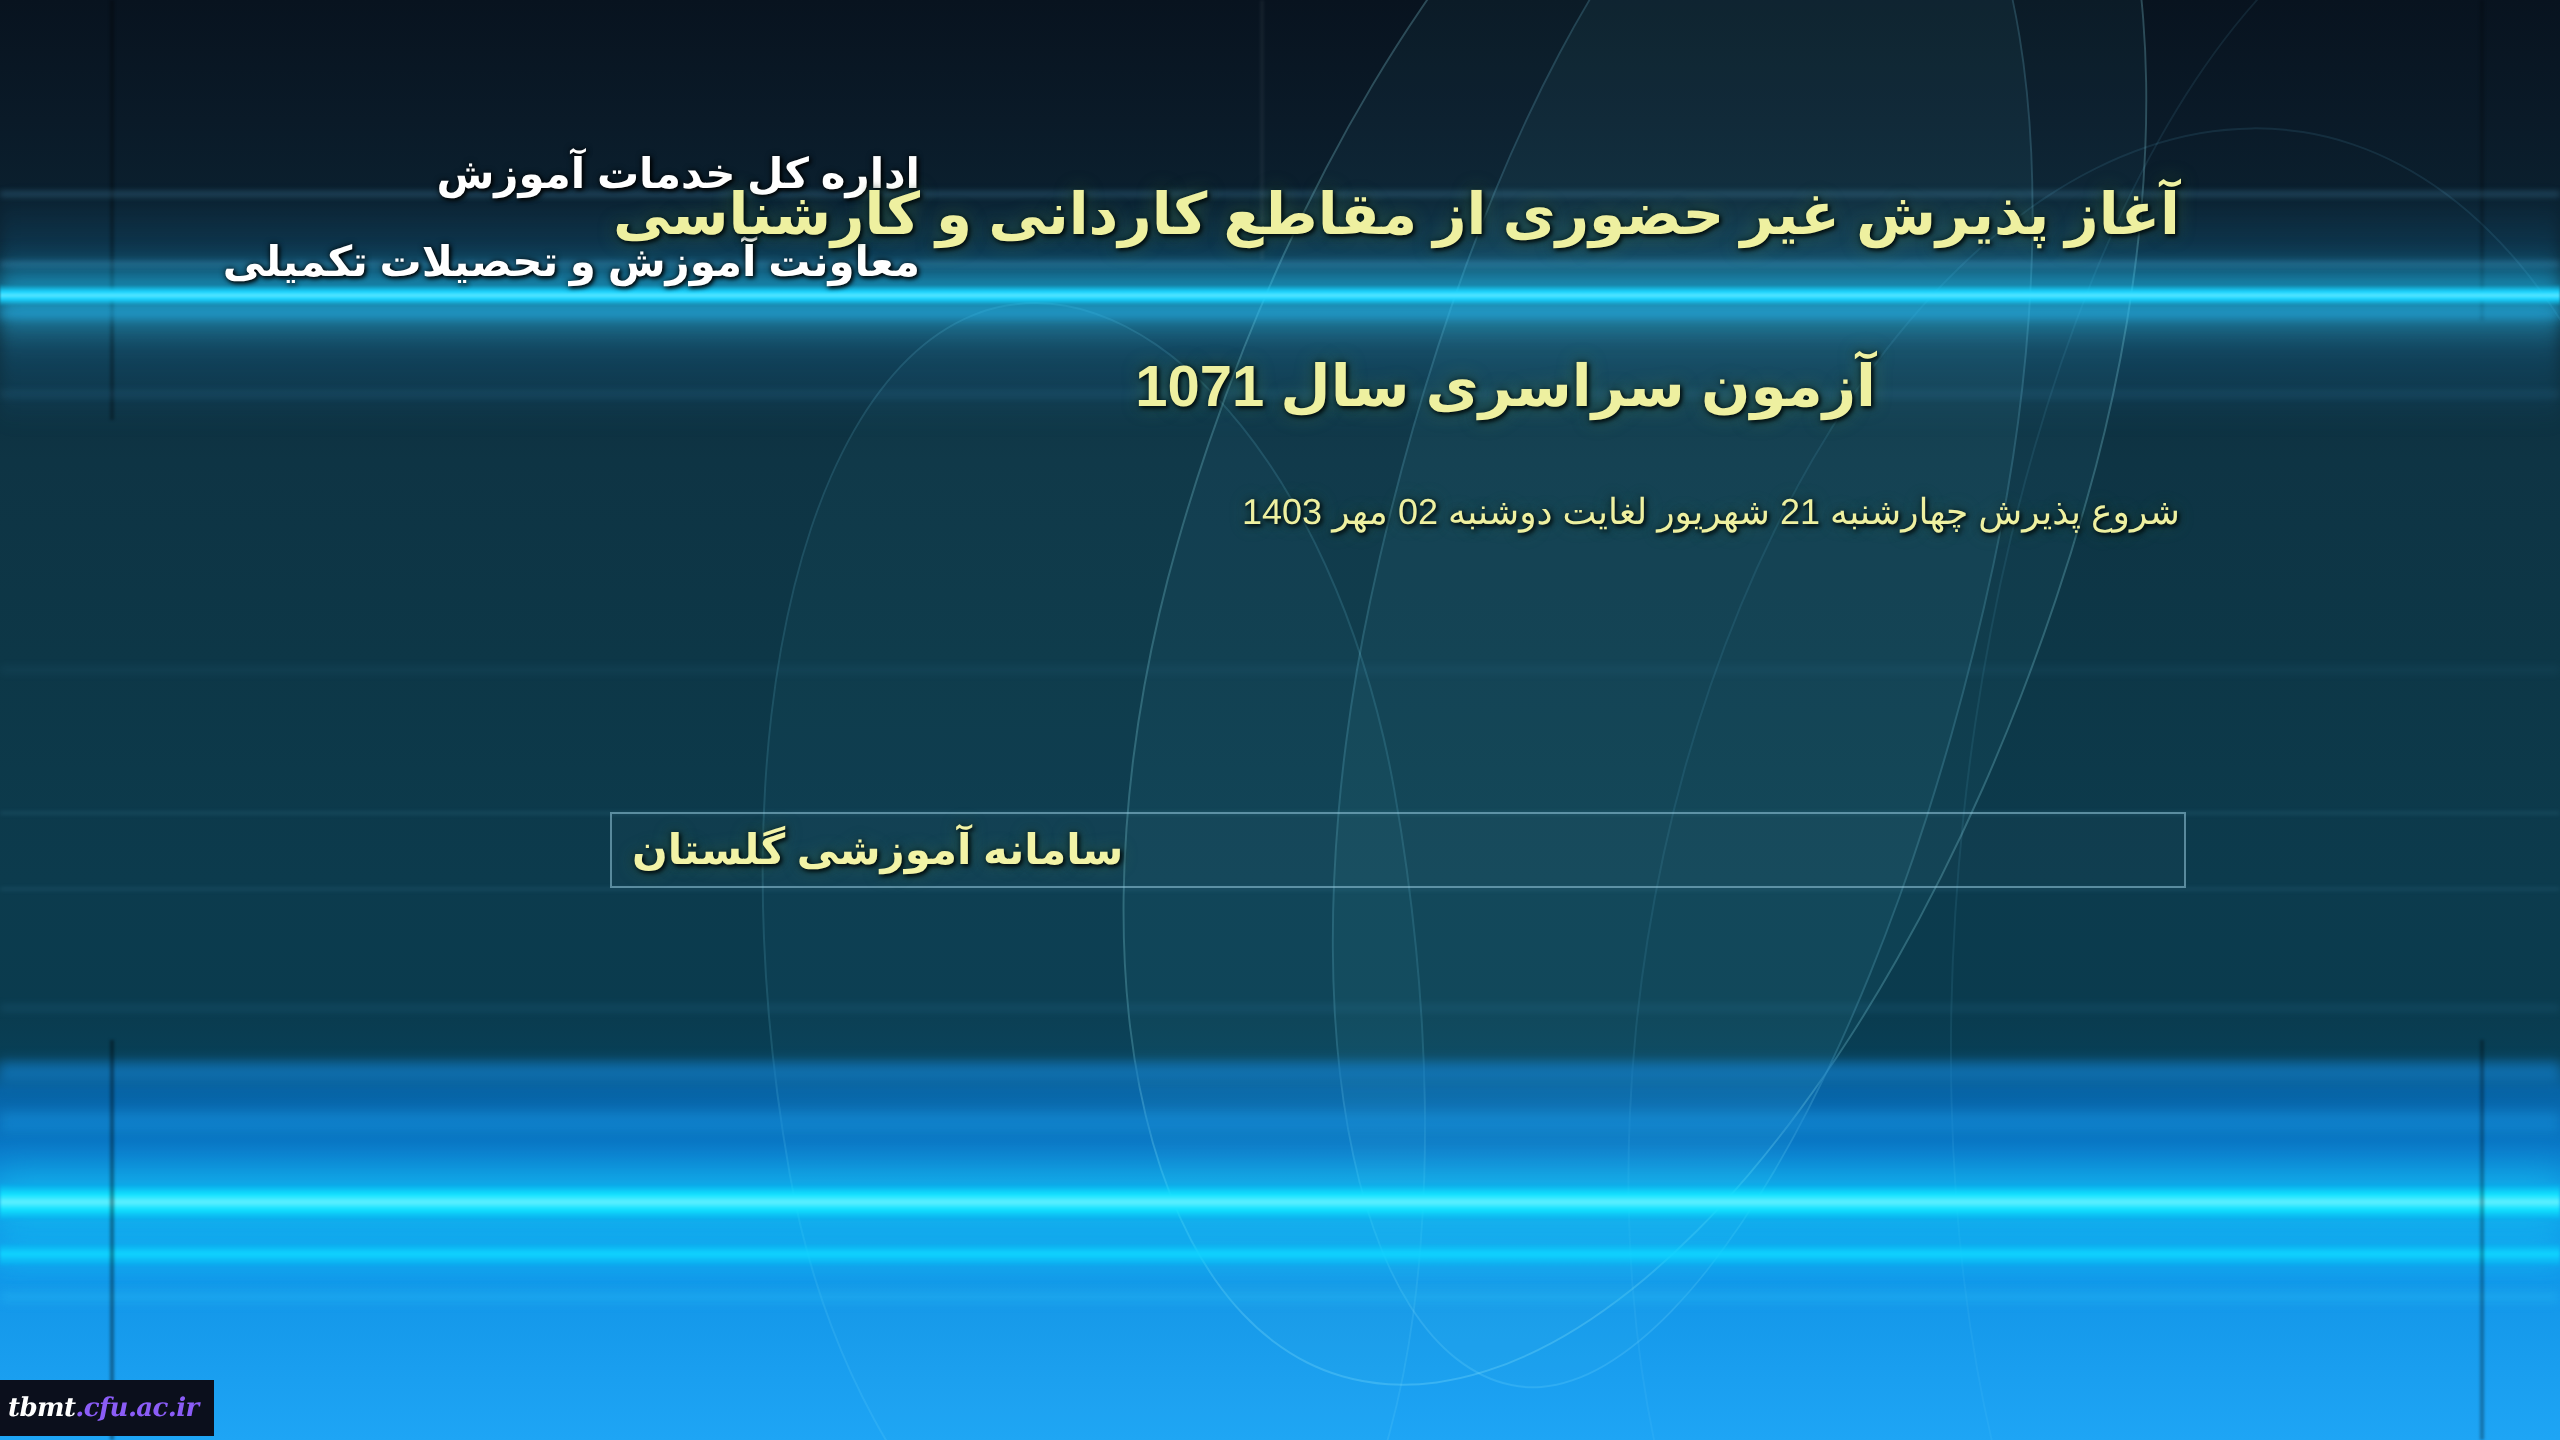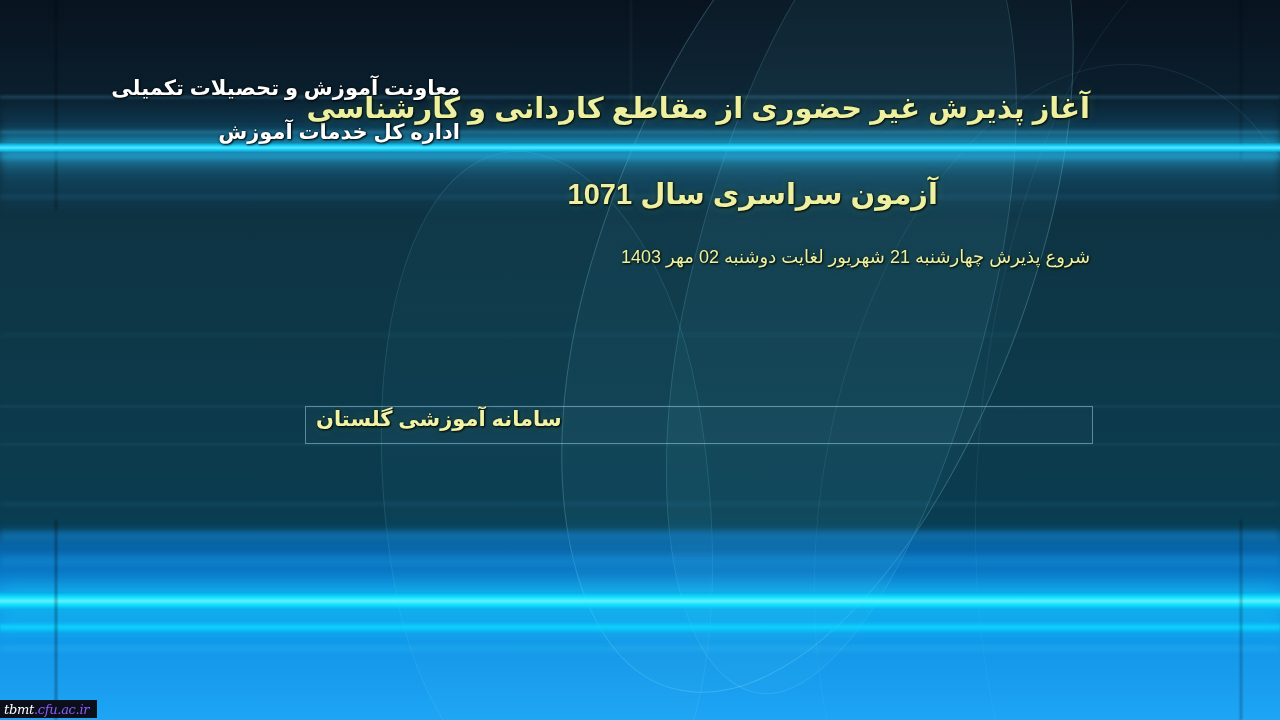--- a/index.html
+++ b/index.html
@@ -260,20 +260,21 @@
     position: absolute;
     left: 305px;
     top: 406px;
     width: 788px;
     height: 38px;
     border: 1px solid rgba(150,200,220,0.55);
     background: rgba(255,255,255,0.02);
     box-sizing: border-box;
     display: flex;
     flex-direction: row-reverse;
+    align-items: center;
     justify-content: space-between;
     padding: 0 10px 0 10px;
   }
   .portal-label {
     color: #f2f3a6;
     font-size: 21px;
     font-weight: bold;
     direction: rtl;
     white-space: nowrap;
     text-shadow:
@@ -293,28 +294,28 @@
       0 0 5px rgba(0,30,25,0.95),
       1px 1px 2px rgba(0,0,0,0.95),
       0 0 12px rgba(150,220,90,0.45);
   }
 
   
   .watermark {
     position: absolute;
     left: 0;
     bottom: 2px;
-    height: 18px;
+    height: 28px;
     padding: 0 8px 0 4px;
     background: #0b0f1c;
     display: flex;
     align-items: center;
     direction: ltr;
     font-style: italic;
-    font-weight: normal;
+    font-weight: bold;
     font-size: 13px;
     letter-spacing: -0.3px;
     font-family: "DejaVu Serif", "Liberation Serif", serif;
   }
   .wm-name  { color: #ffffff; }
   .wm-domain{ color: #8b5cf6; }
 </style>
 </head>
 <body>
 
@@ -345,22 +346,22 @@
   <div class="streak band-a"></div>
   <div class="streak band-b"></div>
   <div class="streak main-bottom"></div>
   <div class="streak main-bottom-2"></div>
   <div class="streak main-bottom-3"></div>
 
   <div class="vseam v2"></div>
   <div class="vseam v4"></div>
 
   <div class="dept-block">
+    <div class="dept-line l2">اداره کل خدمات آموزش</div>
     <div class="dept-line l1">معاونت آموزش و تحصیلات تکمیلی</div>
-    <div class="dept-line l2">اداره کل خدمات آموزش</div>
   </div>
 
   <div class="headline-block">
     <div class="headline h1">آغاز پذیرش غیر حضوری از مقاطع کاردانی و کارشناسی</div>
     <div class="headline h2">آزمون سراسری سال 1071</div>
   </div>
 
   <div class="date-line">شروع پذیرش  چهارشنبه 21 شهریور  لغایت دوشنبه 02 مهر  1403</div>
 
   <div class="portal-box">

